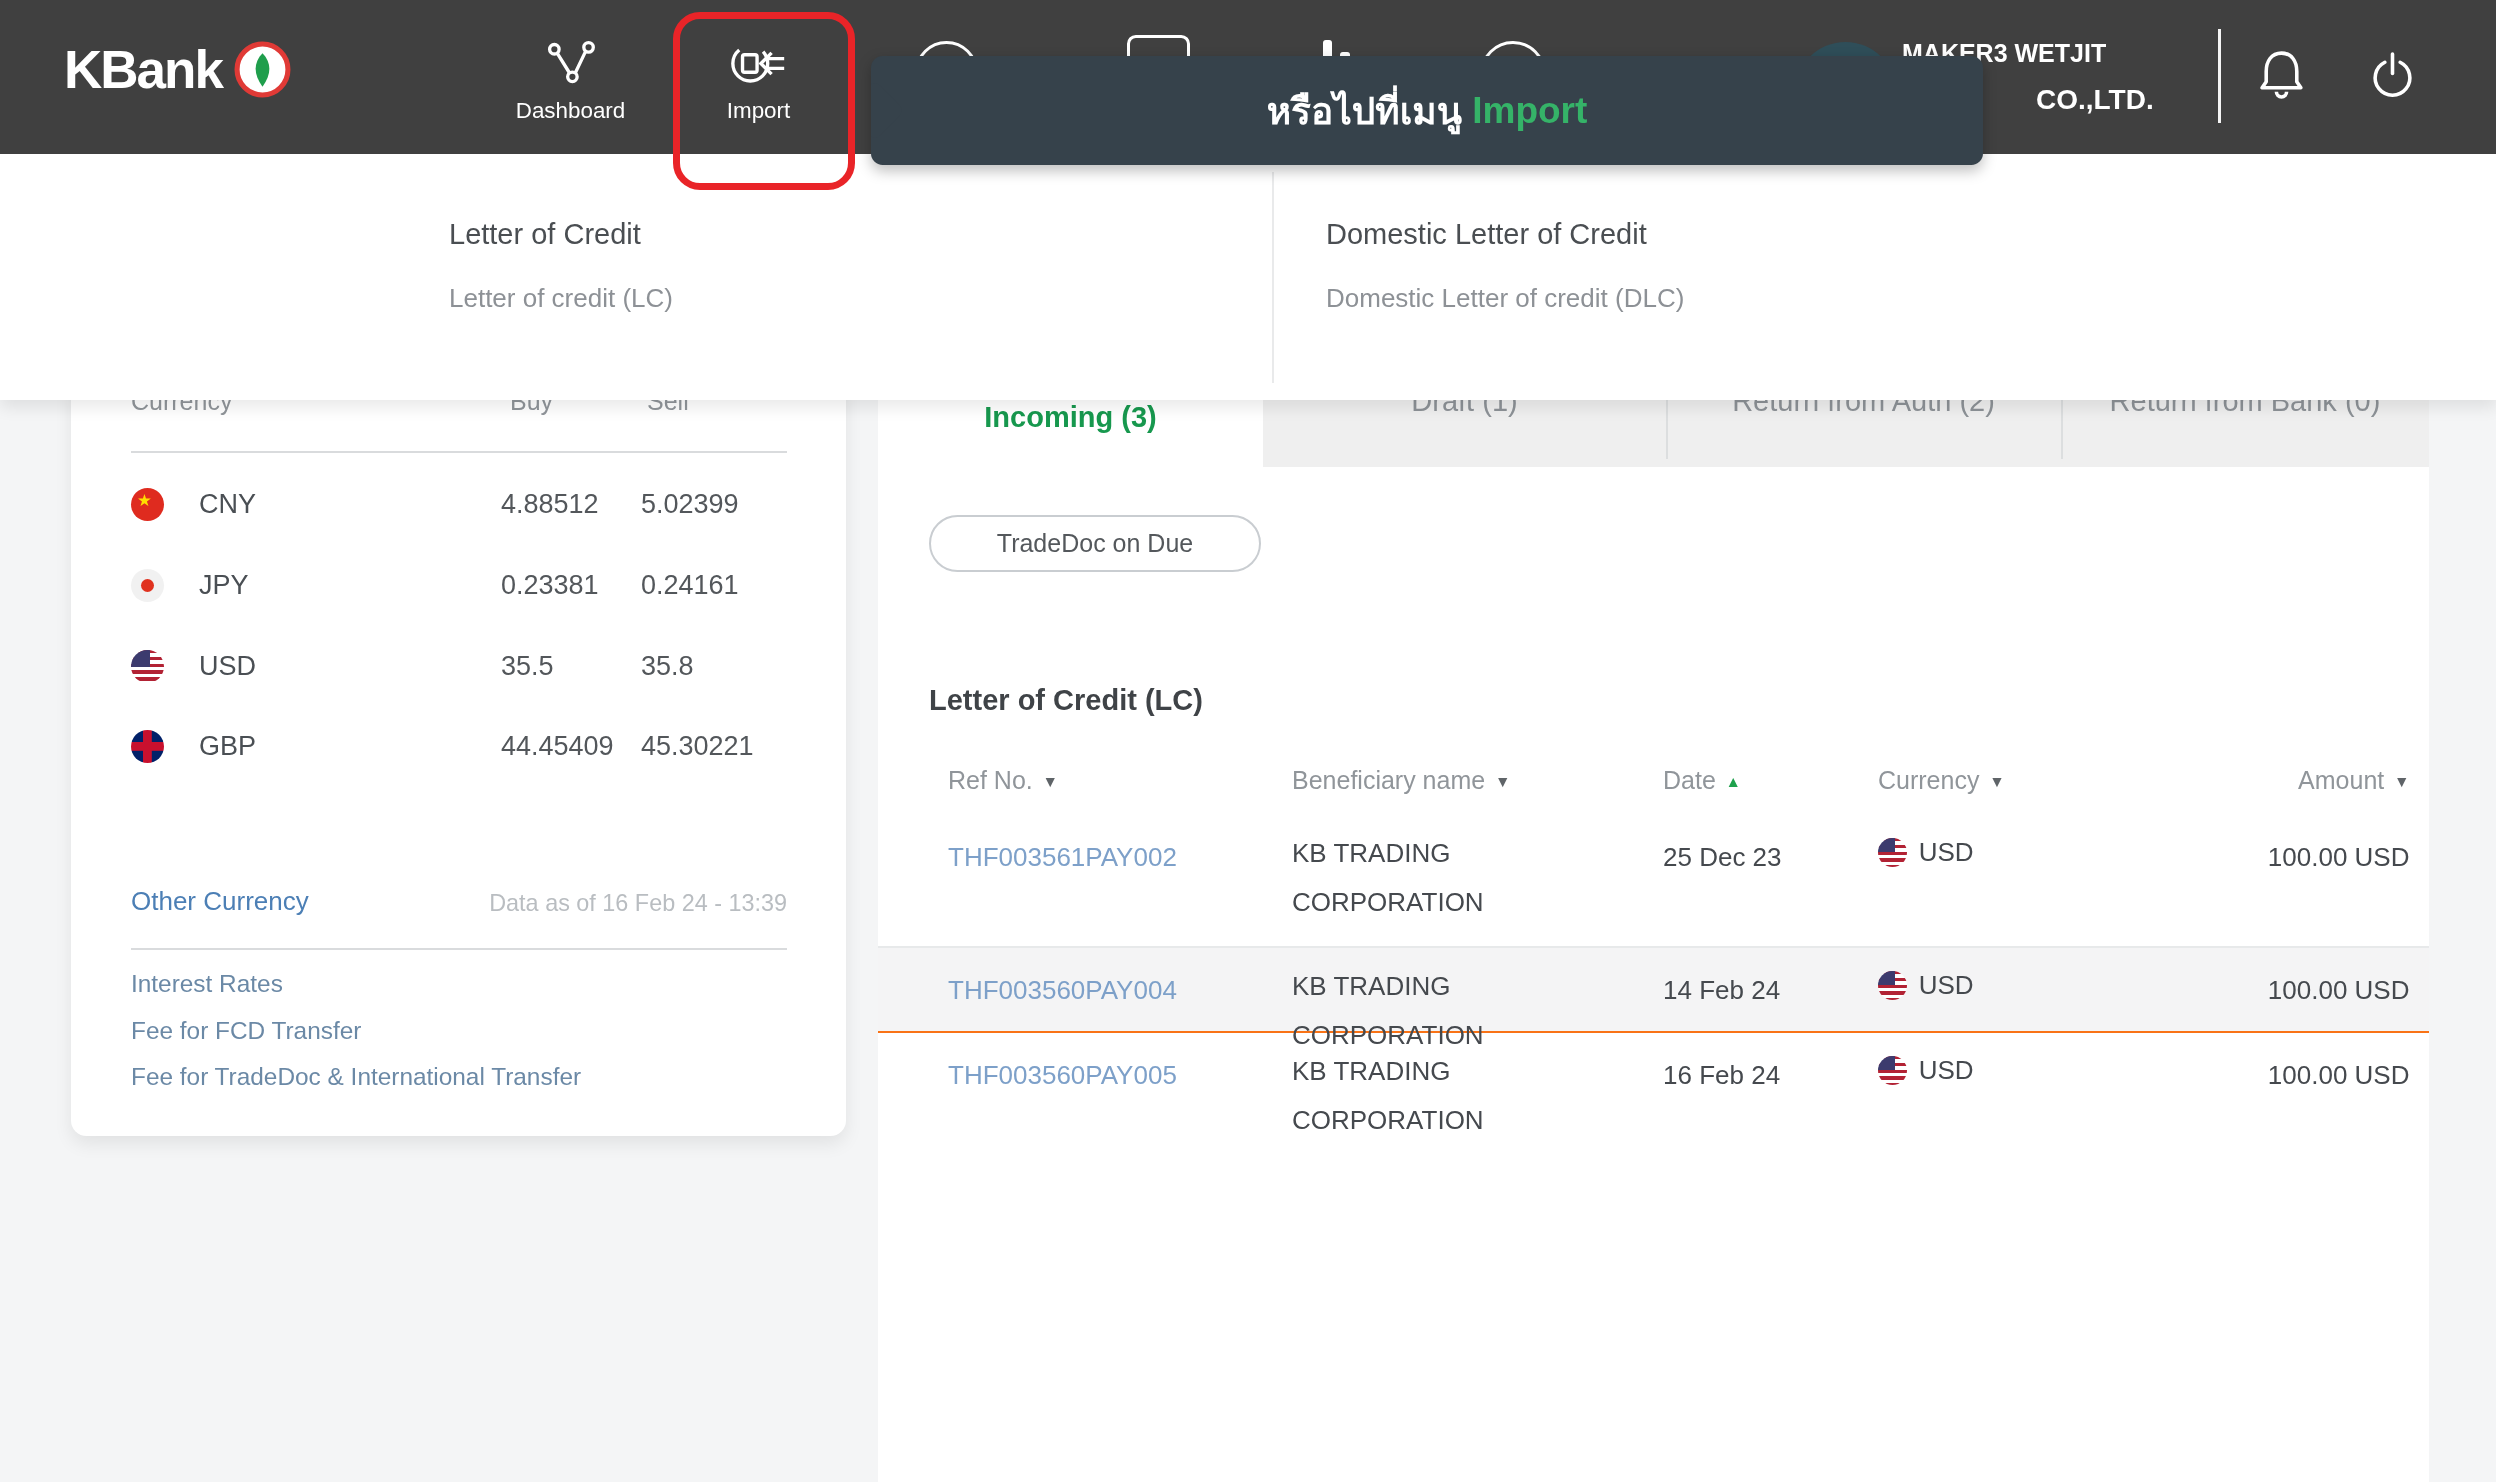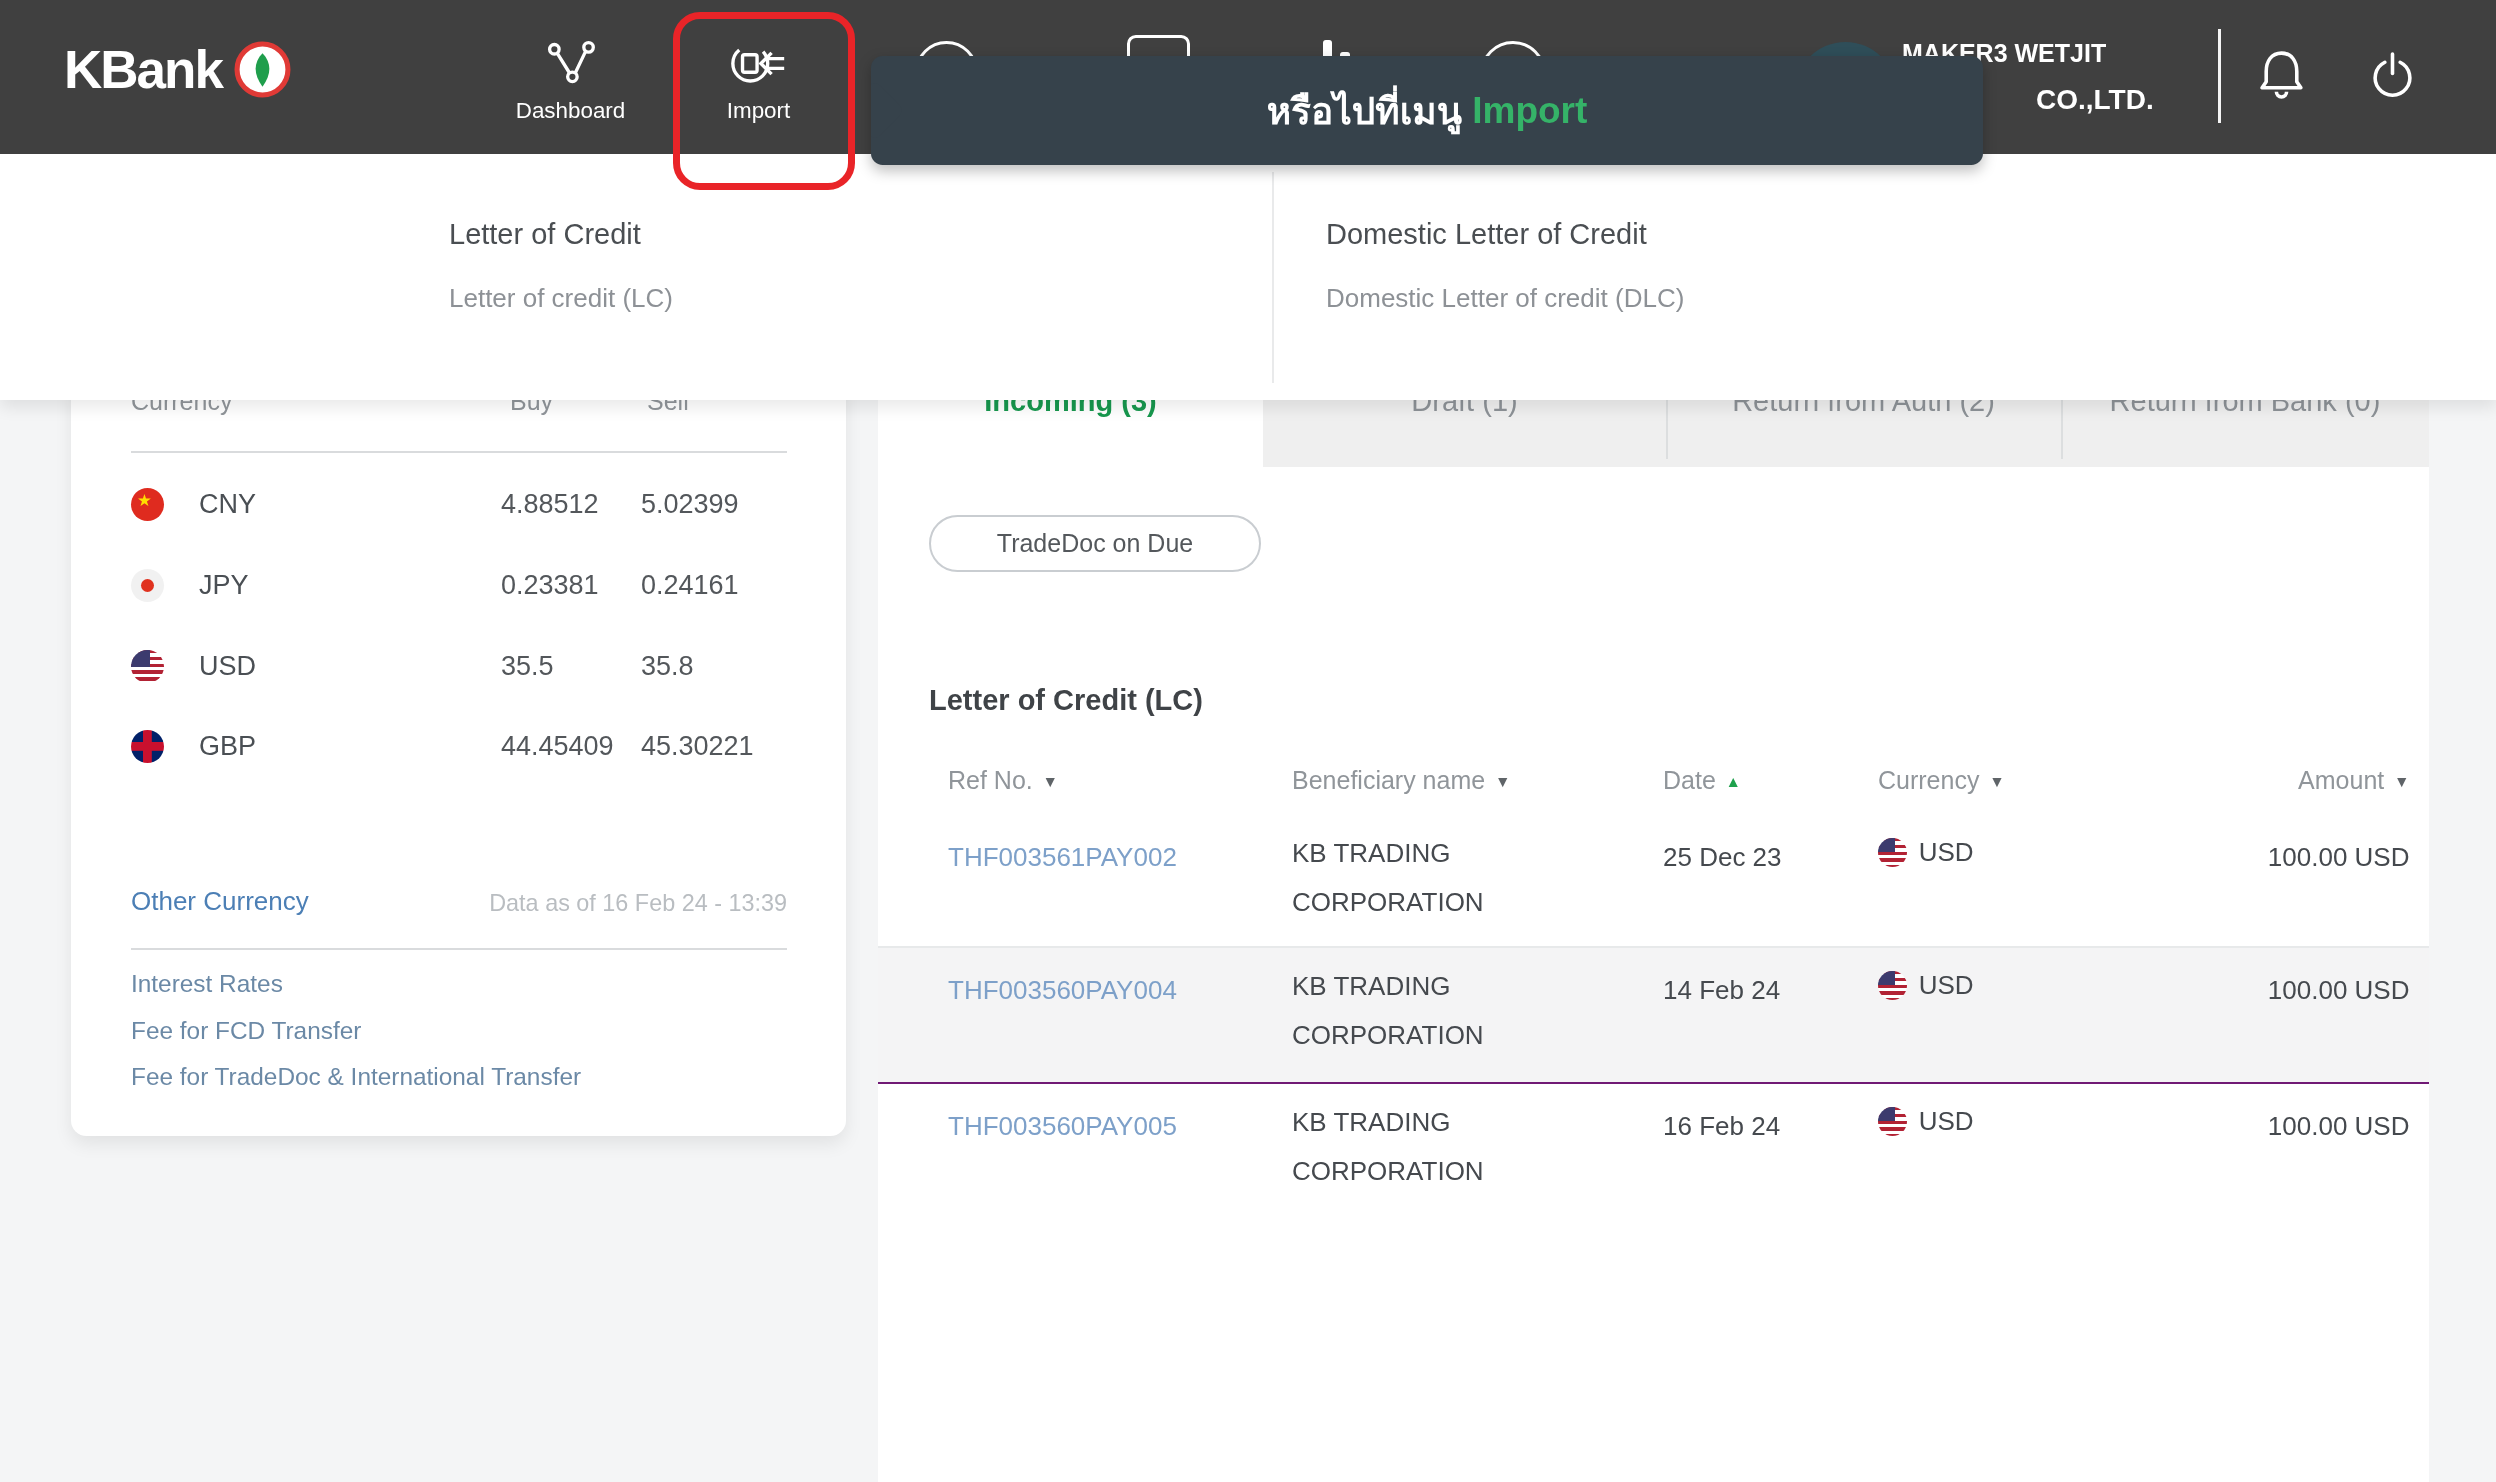--- a/index.html
+++ b/index.html
@@ -83,38 +83,38 @@
   .flag-eu{background:#123c91;}
   .flag-eu::before{content:"";position:absolute;left:5.9px;top:5.9px;width:17.6px;height:17.6px;
     border:2px dotted #f8d12e;border-radius:50%;}
   .flag-sm{width:29px;height:29px;}
   .flag-sm.flag-us::before{width:16.6px;height:14.6px;}
 
   
   .main-panel{position:absolute;left:878px;top:371px;width:1551px;height:1112px;background:#fff;z-index:10;}
   .tab-gray{position:absolute;left:385px;top:0;right:0;height:96px;background:#efefef;border-radius:0 0 0 0;}
   .tab-label{position:absolute;top:13.7px;font-size:29px;color:#8d9297;text-align:center;cursor:pointer;}
-  .tab-active{left:0;width:385px;color:#17984e;font-weight:bold;}
+  .tab-active{left:0;width:385px;color:#17984e;font-weight:bold;margin-top:16px;}
   .tab-2{left:385px;width:403px;} .tab-3{left:788px;width:395px;} .tab-4{left:1183px;width:368px;}
   .tab-div{position:absolute;top:9.8px;width:2px;height:78px;background:#dcdedf;}
   .pill{position:absolute;top:144px;height:57px;border:2px solid #c9cdd1;border-radius:31px;background:#fff;
     display:flex;align-items:center;justify-content:center;font-size:25px;color:#54585c;cursor:pointer;box-sizing:border-box;}
   .pill-1{left:51px;width:332px;} .pill-2{left:402px;width:324px;}
   .sec-title{position:absolute;left:51px;top:289px;font-size:29px;font-weight:bold;color:#3f4347;}
 
   .th{position:absolute;top:395px;font-size:25px;color:#90959a;cursor:pointer;}
   .th-ref{left:70px;} .th-ben{left:414px;} .th-date{left:785px;} .th-cur{left:1000px;}
   .th-amt{right:19.5px;text-align:right;}
   .arr{display:inline-block;margin-left:9.8px;font-size:19.5px;vertical-align:2px;}
   .arr-down{color:#5f6468;} .arr-up{color:#1fa14d;}
   .arr-down::after{content:"▼";font-size:15.6px;} .arr-up::after{content:"▲";font-size:15.6px;}
 
   .rows{position:absolute;left:0;right:0;top:444px;}
   .trow{position:relative;height:131px;}
-  .trow.alt{height:138px;background:#f4f4f5;border-top:2px solid #e7e9ea;border-bottom:2px solid #701a75;box-sizing:border-box;}
+  .trow.alt{height:87px;background:#f4f4f5;border-top:2px solid #e7e9ea;border-bottom:2px solid #f97316;box-sizing:border-box;}
   .cell{position:absolute;top:27px;font-size:26px;color:#45494e;}
   .c-ref{left:70px;width:322px;color:#7da0c9;cursor:pointer;}
   .c-ben{left:414px;width:302px;line-height:49px;top:13.7px;}
   .c-date{left:785px;}
   .c-cur{left:1000px;display:flex;align-items:center;gap:11.7px;top:21.5px;}
   .c-amt{right:19.5px;text-align:right;}
 </style>
 </head>
 <body>
 

